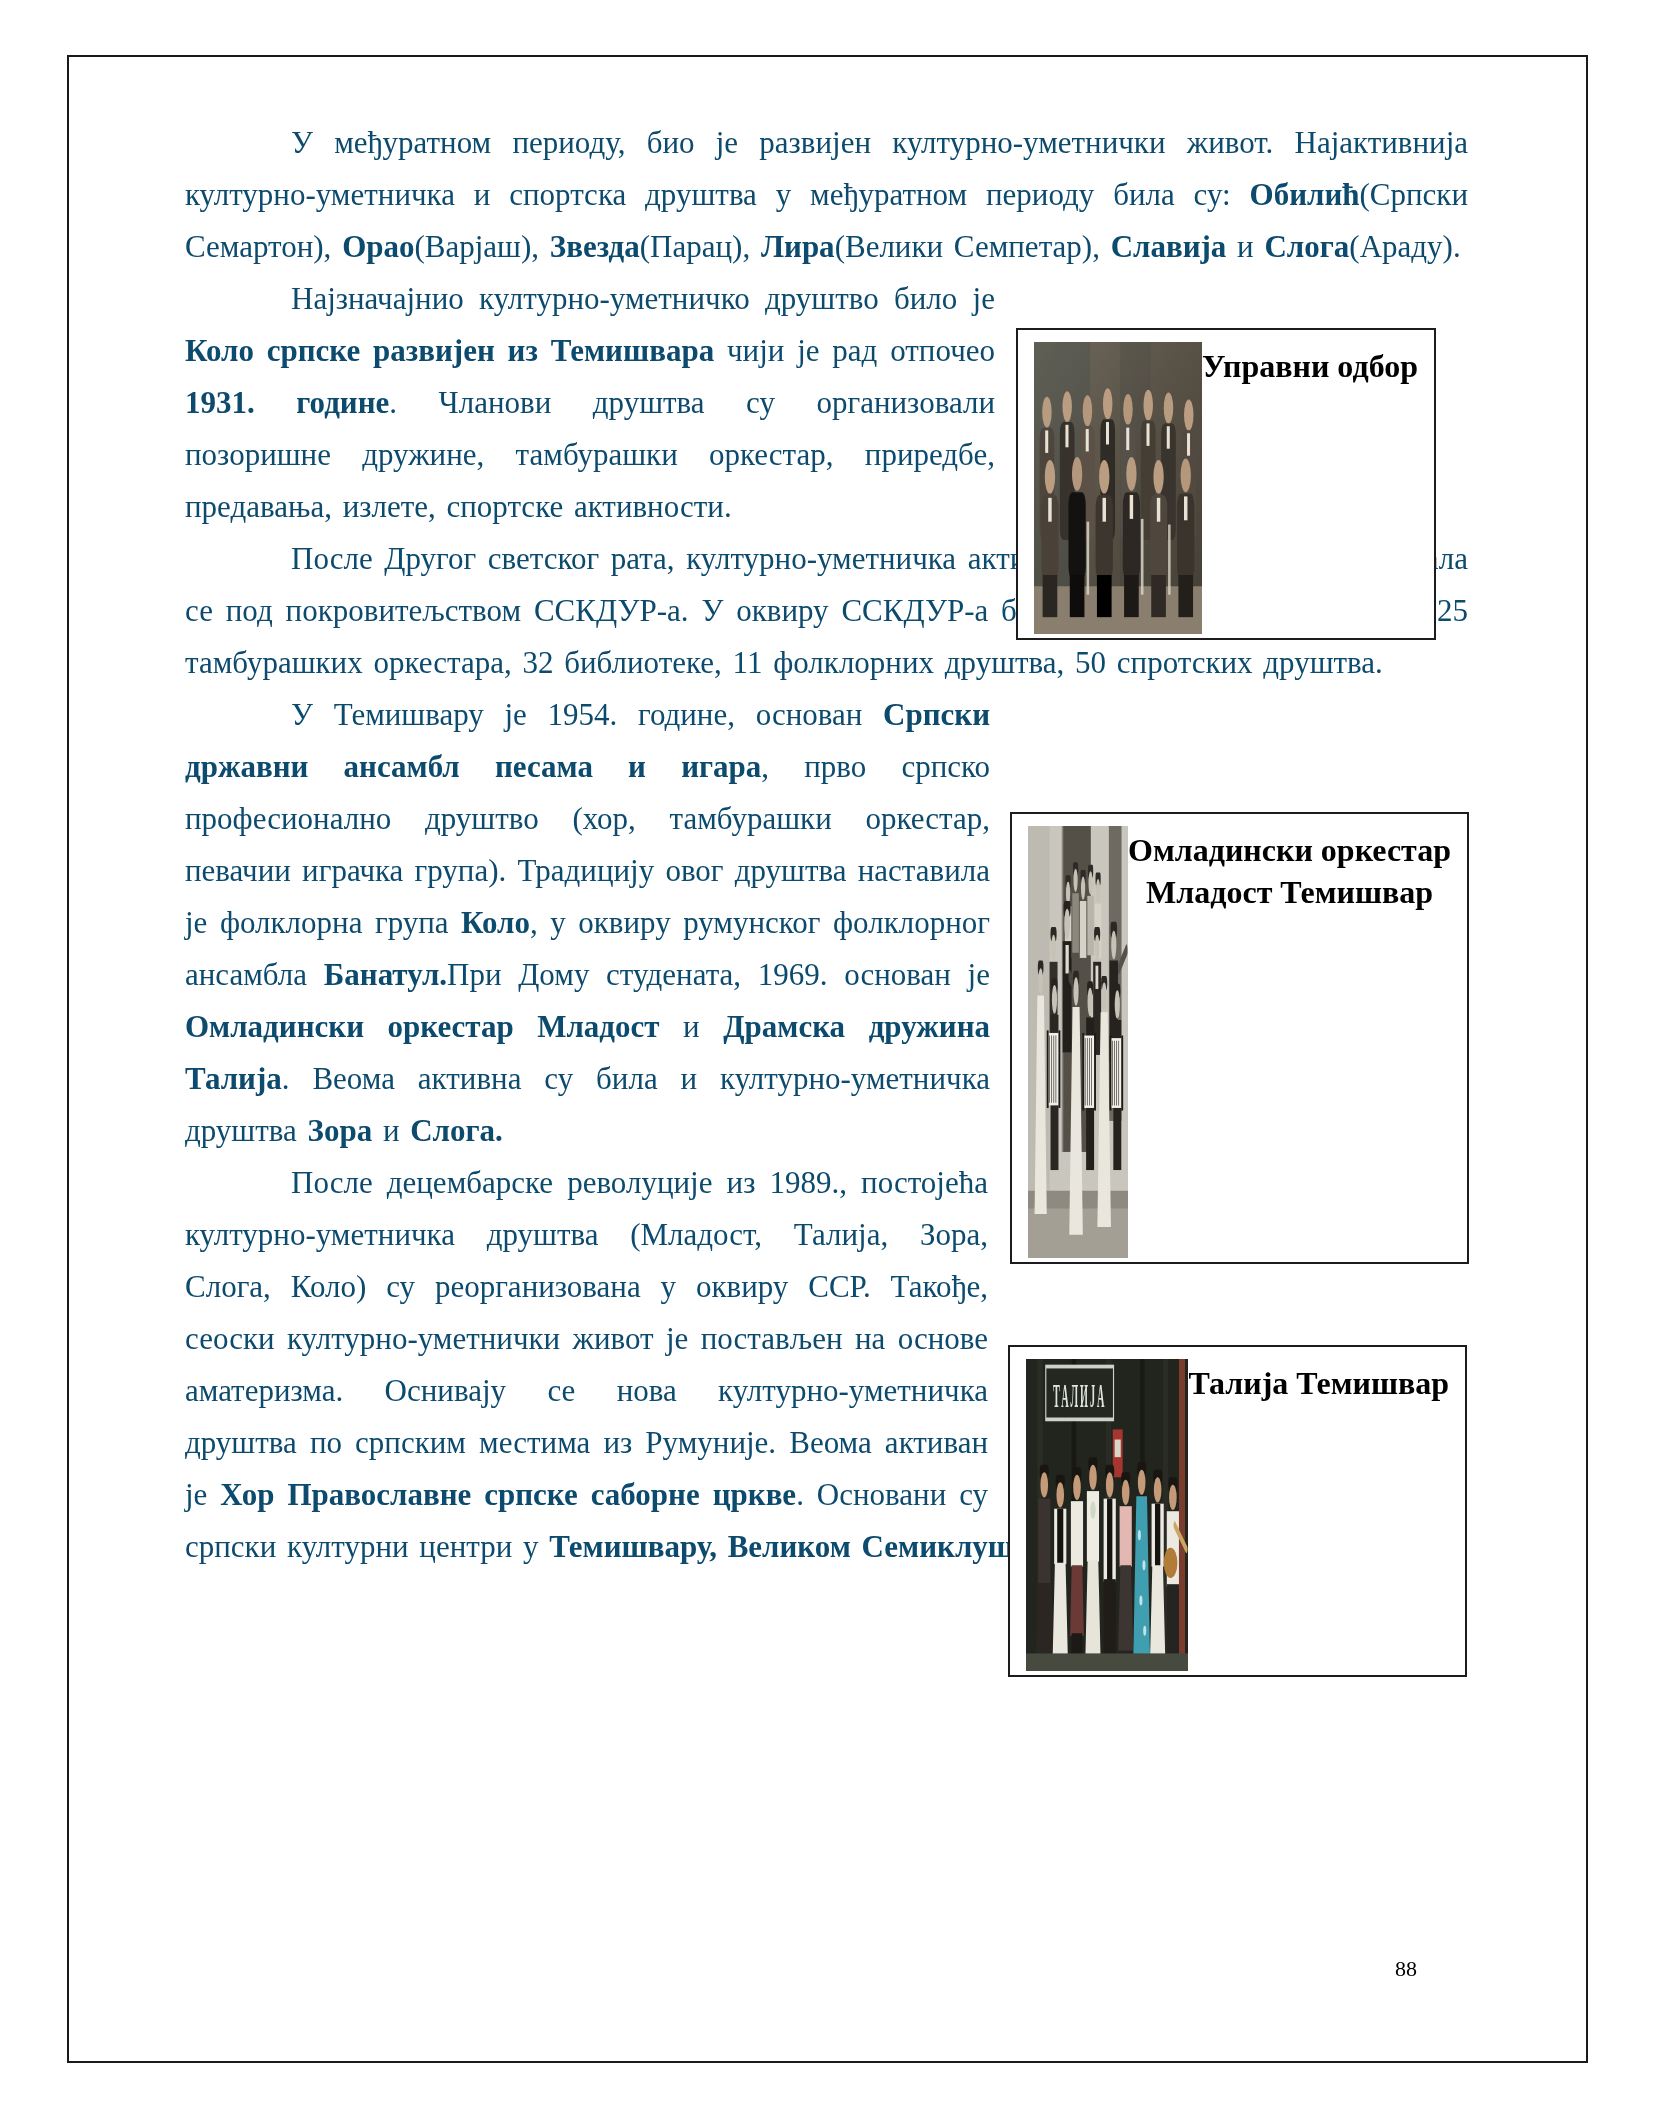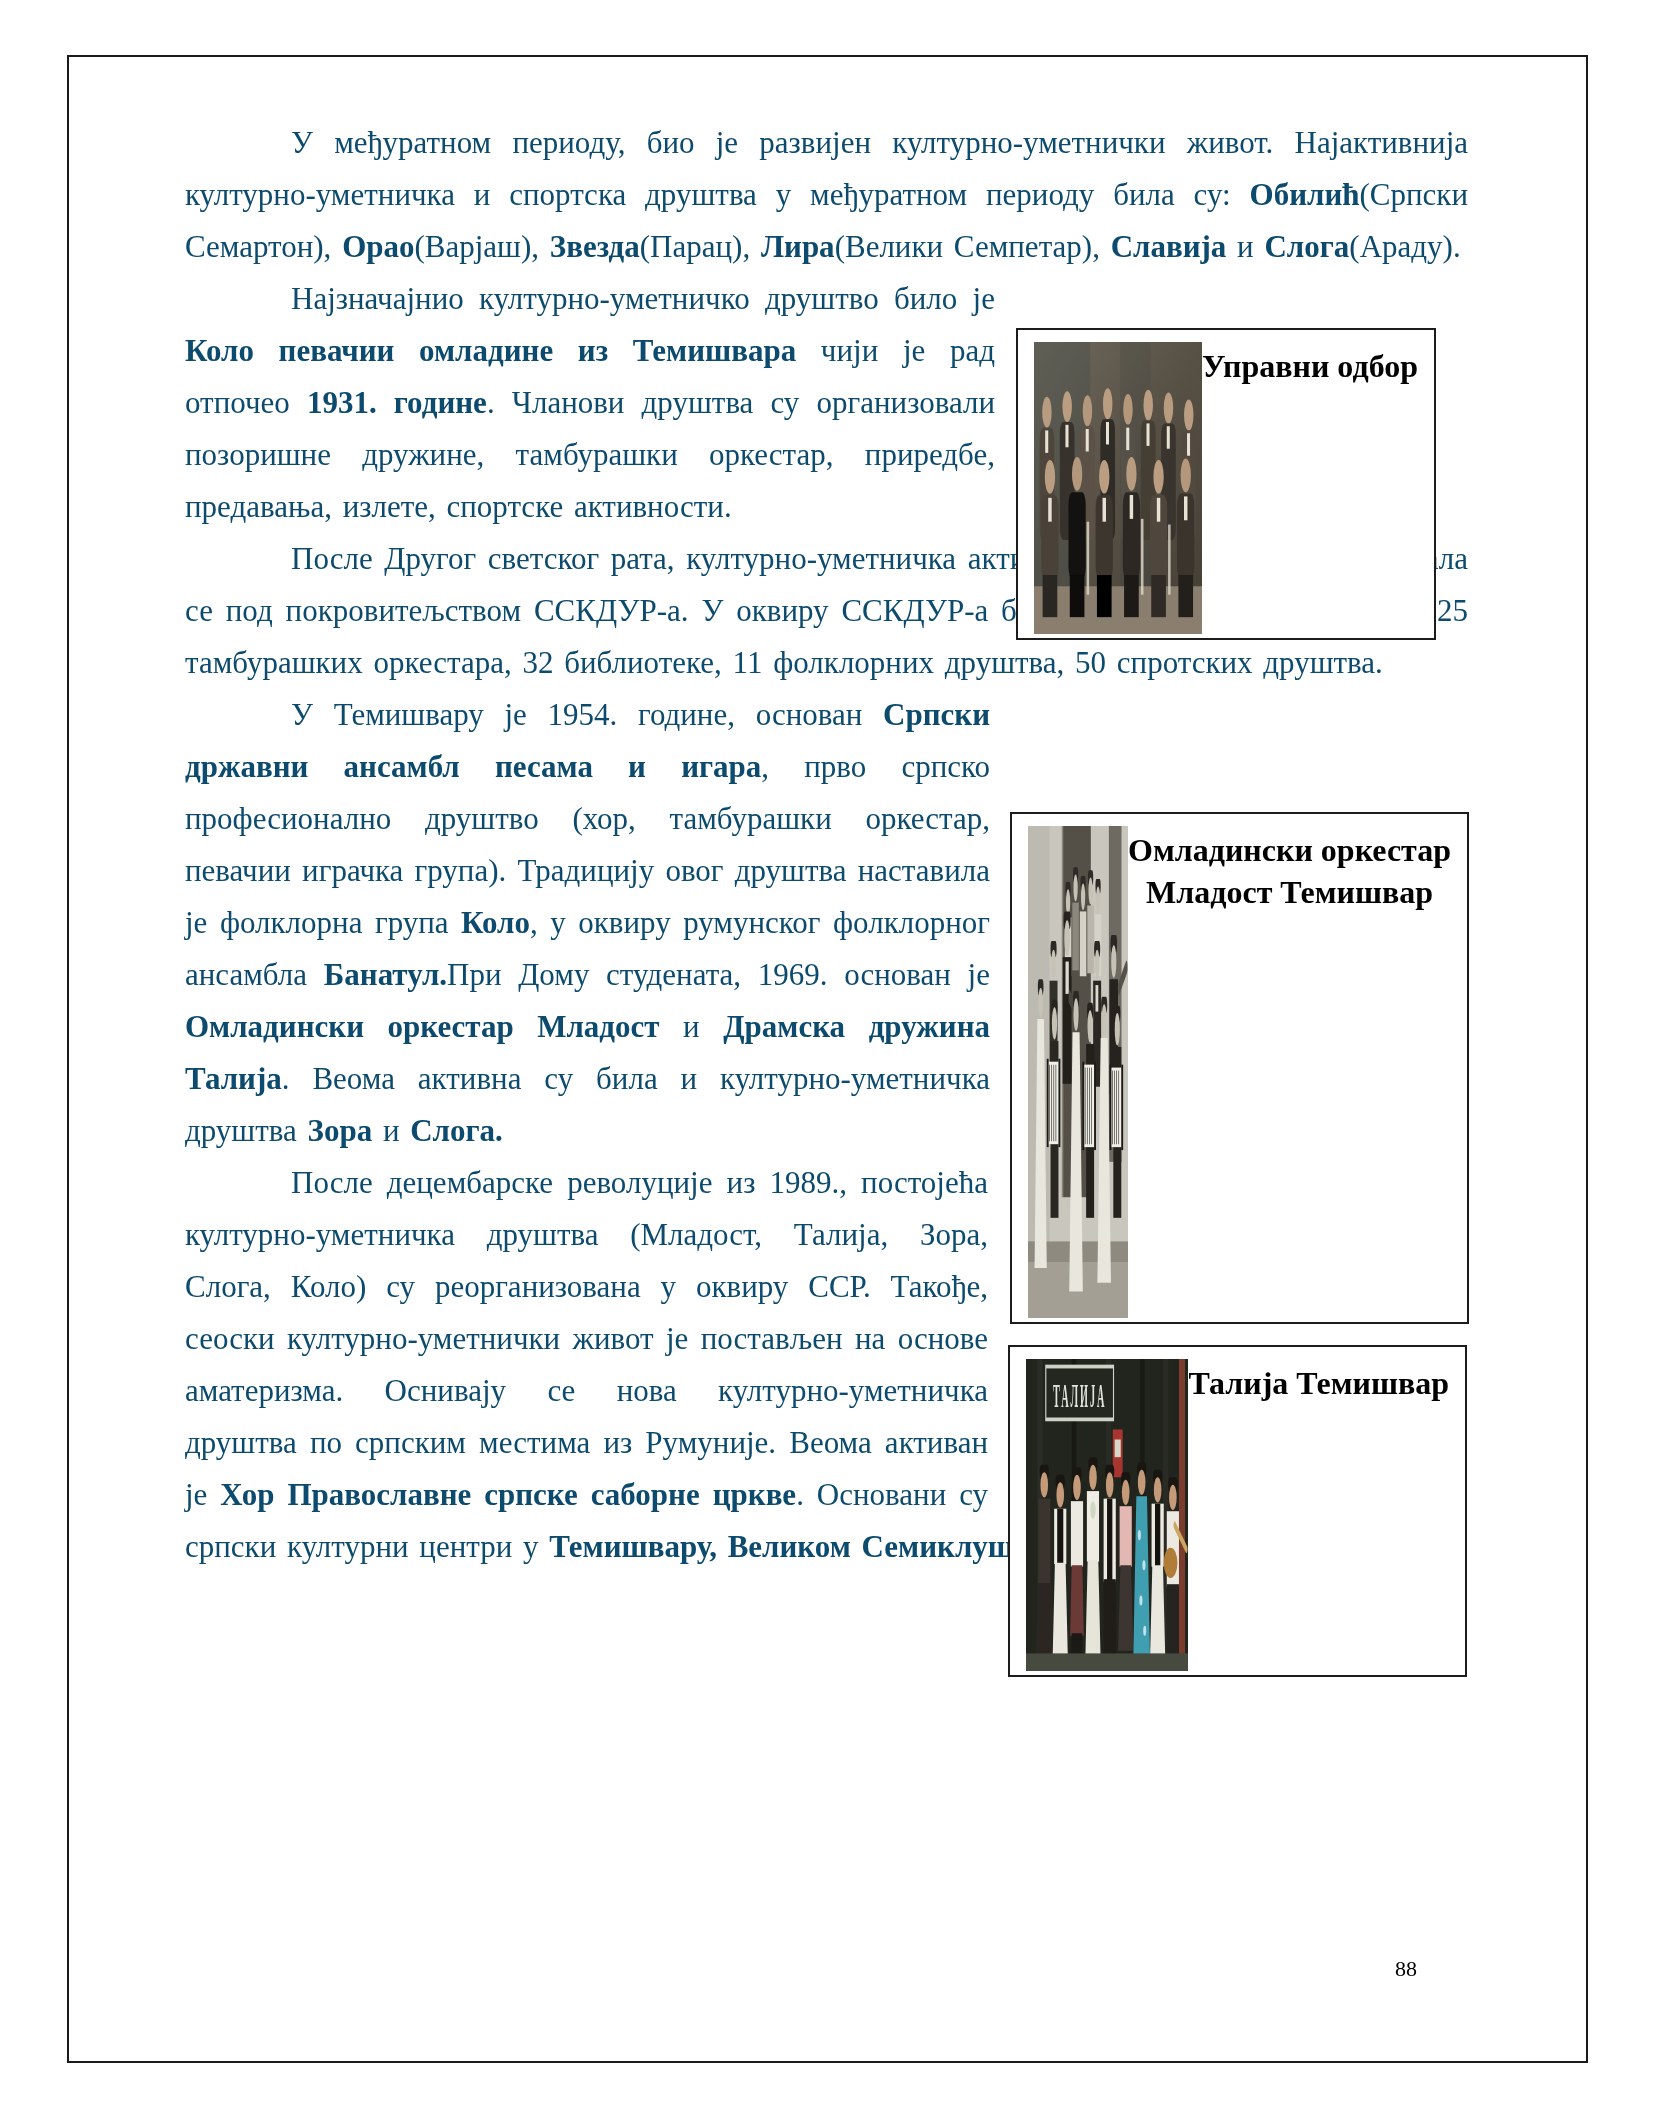--- a/index.html
+++ b/index.html
@@ -25,42 +25,42 @@
   .narrow2 { margin-right:478px; }
   .fig3-spacer { float:right; clear:right; width:480px; height:364px; }
   b { font-weight:bold; }
 
   figure {
     position:absolute; display:flex; flex-direction:row;
     border:2px solid #1c1c1c; background:#ffffff;
     padding:12px 16px 4px;
   }
   .fig1 { left:1016px; top:328px;  width:420px; height:312px; }
-  .fig2 { left:1010px; top:812px;  width:459px; height:512px; }
+  .fig2 { left:1010px; top:812px;  width:459px; height:452px; }
   .fig3 { left:1008px; top:1345px; width:459px; height:332px; }
   .photo { flex:1 1 auto; overflow:hidden; }
   .photo svg { display:block; width:100%; height:100%; }
   figcaption {
     flex:0 0 auto; text-align:center; font-weight:bold;
     font-size:32px; line-height:42px; padding:3px 0 2px; color:#000;
   }
   .page-number {
     position:absolute; left:1395px; top:1952px; width:70px;
     font-size:22px; line-height:34px; text-align:left; color:#000000;
   }
 </style>
 </head>
 <body>
 
 <div class="page">
   <div class="border-frame"></div>
 
   <div class="text-column">
     <p><span>У међуратном периоду, био је развијен културно-уметнички живот. Најактивнија културно-уметничка и спортска друштва у међуратном периоду била су: </span><b>Обилић</b><span>(Српски Семартон), </span><b>Орао</b><span>(Варјаш), </span><b>Звезда</b><span>(Парац), </span><b>Лира</b><span>(Велики Семпетар), </span><b>Славија</b><span> и </span><b>Слога</b><span>(Араду).</span></p>
-    <p class="narrow1"><span>Најзначајнио културно-уметничко друштво било је </span><b>Коло певачии омладине из Темишвара</b><span> чији је рад отпочео </span><b>1931. године</b><span>. Чланови друштва су организовали позоришне дружине, тамбурашки оркестар, приредбе, предавања, излете, спортске активности.</span></p>
+    <p class="narrow1"><span>Најзначајнио културно-уметничко друштво било је </span><b>Коло српске развијен из Темишвара</b><span> чији је рад отпочео </span><b>1931. године</b><span>. Чланови друштва су организовали позоришне дружине, тамбурашки оркестар, приредбе, предавања, излете, спортске активности.</span></p>
     <p><span>После Другог светског рата, културно-уметничка активност Срба у Румунији одвијала се под покровитељством ССКДУР-а. У оквиру ССКДУР-а било је 129 певачких друштва, 25 тамбурашких оркестара, 32 библиотеке, 11 фолклорних друштва, 50 спротских друштва.</span></p>
     <p class="narrow2"><span>У Темишвару је 1954. године, основан </span><b>Српски државни ансамбл песама и игара</b><span>, прво српско професионално друштво (хор, тамбурашки оркестар, певачии играчка група). Традицију овог друштва наставила је фолклорна група </span><b>Коло</b><span>, у оквиру румунског фолклорног ансамбла </span><b>Банатул.</b><span>При Дому студената, 1969. основан је </span><b>Омладински оркестар Младост</b><span> и </span><b>Драмска дружина Талија</b><span>. Веома активна су била и културно-уметничка друштва </span><b>Зора</b><span> и </span><b>Слога.</b></p>
     <div class="fig3-spacer"></div>
     <p><span>После децембарске револуције из 1989., постојећа културно-уметничка друштва (Младост, Талија, Зора, Слога, Коло) су реорганизована у оквиру ССР. Такође, сеоски културно-уметнички живот је постављен на основе аматеризма. Оснивају се нова културно-уметничка друштва по српским местима из Румуније. Веома активан је </span><b>Хор Православне српске саборне цркве</b><span>. Основани су српски културни центри у </span><b>Темишвару, Великом Семиклушу, Новој Молдави, Базјашу.</b></p>
   </div>
 
   <figure class="fig1">
     <div class="photo">
       <svg viewBox="0 0 390 208" preserveAspectRatio="none">
         <defs>

